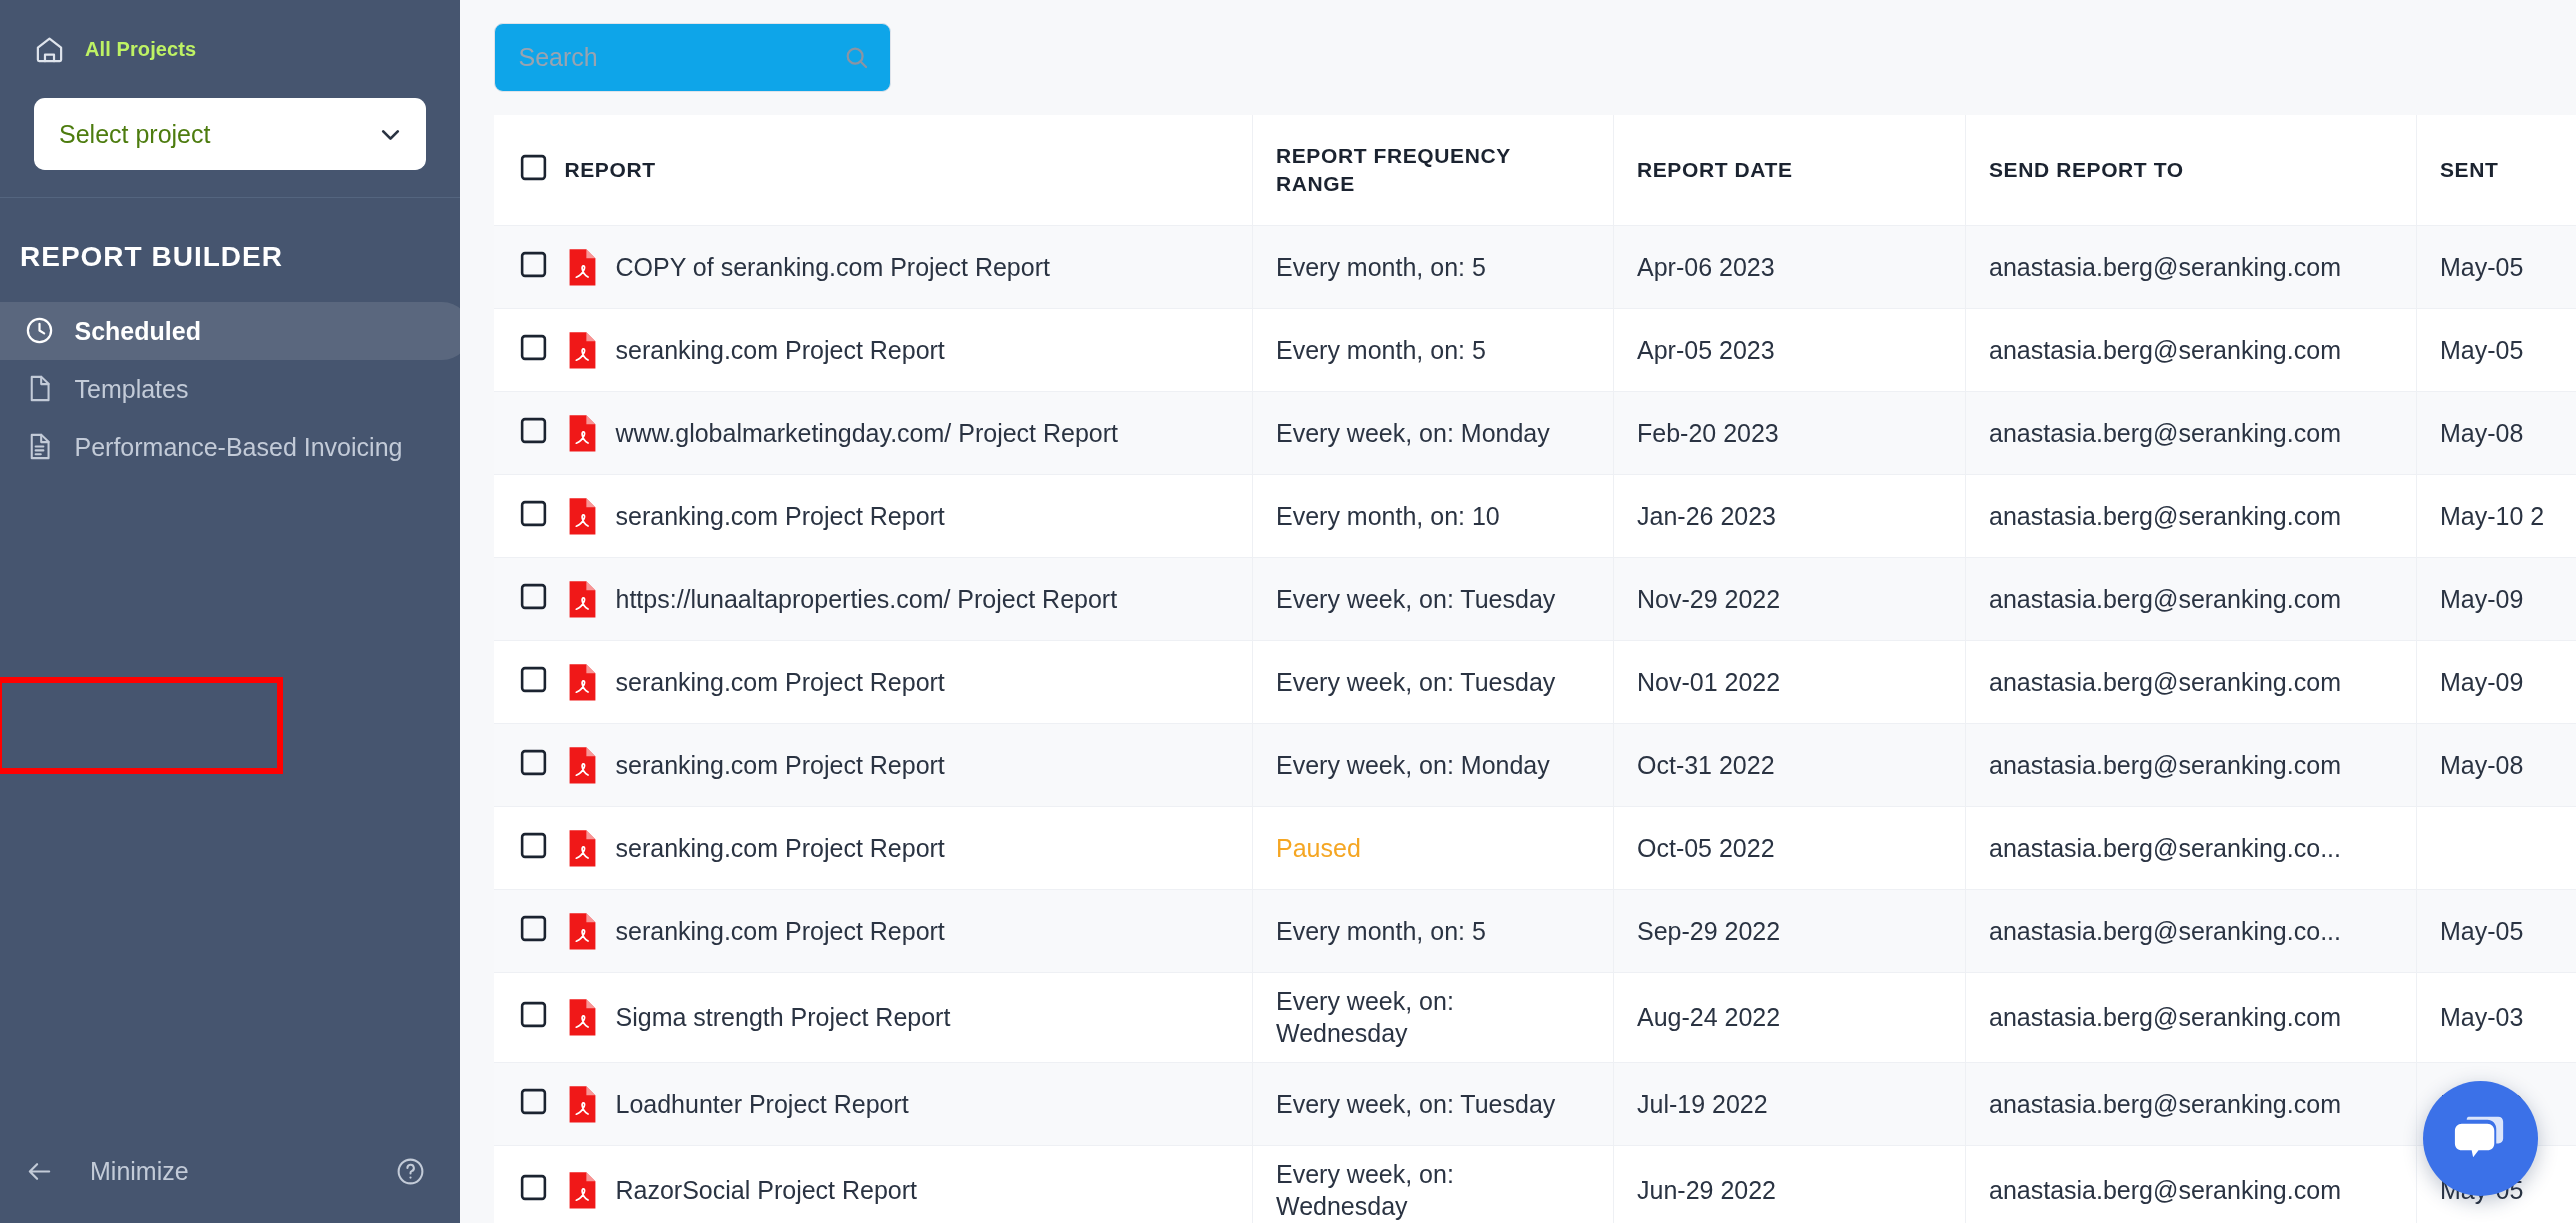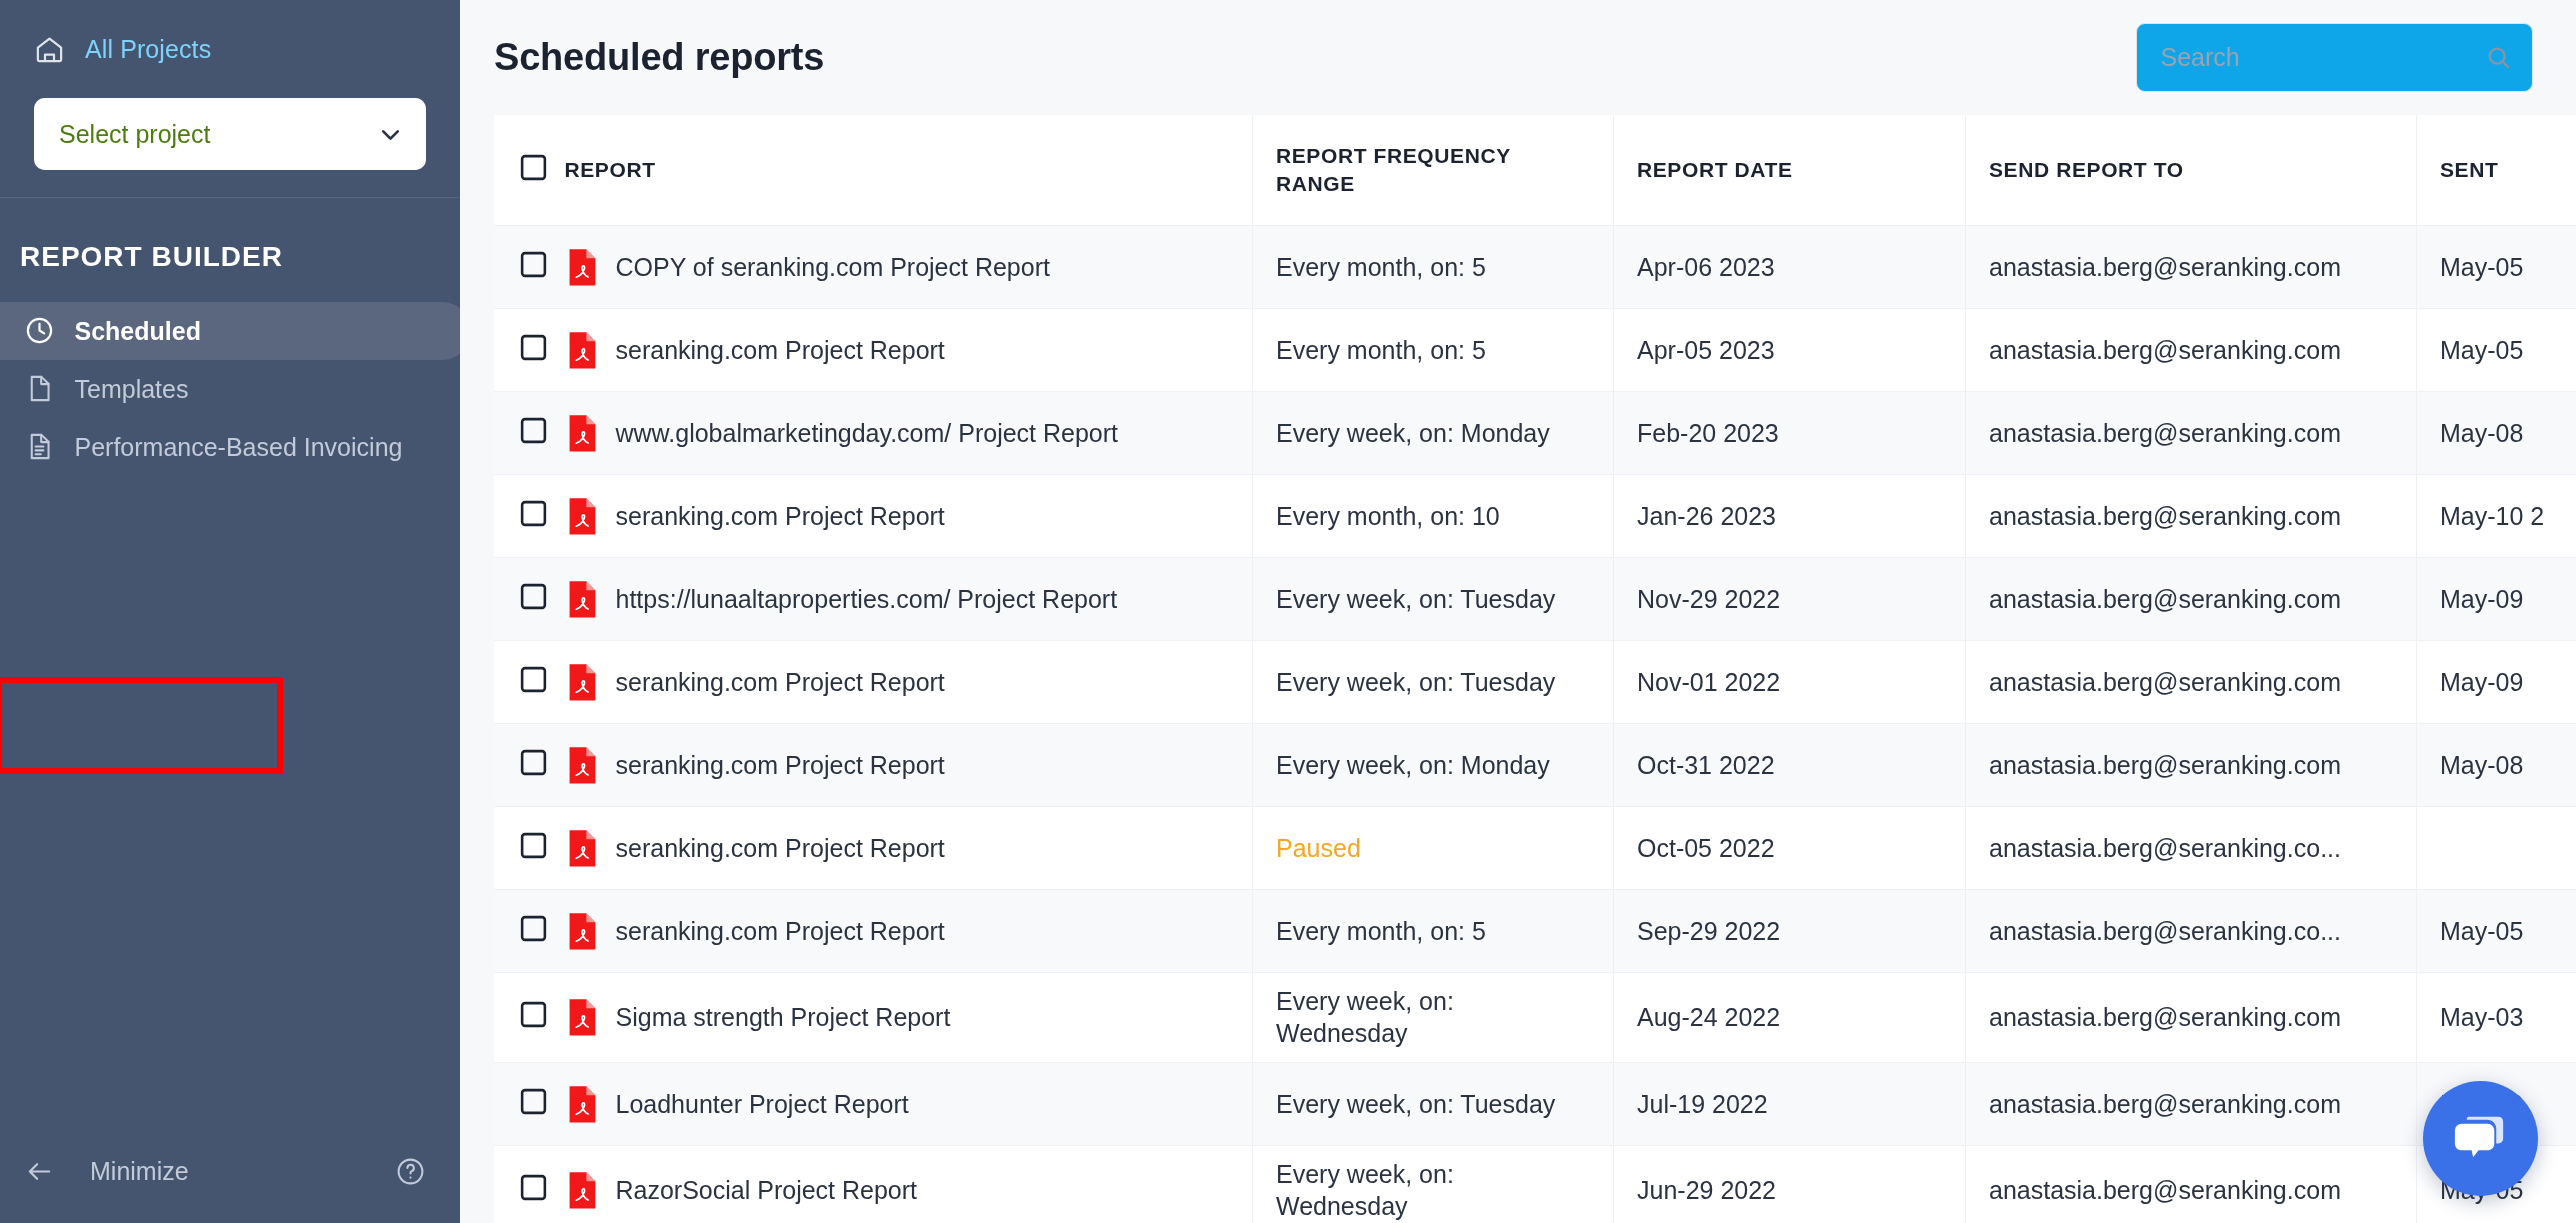--- a/index.html
+++ b/index.html
@@ -14,22 +14,22 @@
   
   .sidebar {
     width: 460px; min-width: 460px; height: 1223px;
     background: #46556f;
     position: relative;
     display: flex; flex-direction: column;
   }
   .sb-top { padding: 23.5px 34px 0 34px; }
   .all-projects {
     display: flex; align-items: center; gap: 20px;
-    height: 51px; color: #7dd3fc;
-    font-size: 25px; font-weight: 400; letter-spacing: 0.1px;
+    height: 51px; color: #bef264;
+    font-size: 20px; font-weight: 700; letter-spacing: 0.1px;
     cursor: pointer;
   }
   .all-projects .icon { width: 31px; height: 31px; display:block; flex: 0 0 31px; }
   .project-select {
     margin-top: 23.5px;
     height: 72px; background: #ffffff; border-radius: 10.8px;
     display: flex; align-items: center; justify-content: space-between;
     padding: 0 23.5px 0 25px; cursor: pointer;
   }
   .project-select .ps-label { color: #4d7c0f; font-size: 25px; }
@@ -248,21 +248,20 @@
           <path d="M9.6 9.3a2.5 2.5 0 1 1 3.3 2.4c-.6.25-.9.8-.9 1.5v.3"></path>
           <circle cx="12" cy="16.7" r=".85" fill="#c3cbd8" stroke="none"></circle>
         </svg>
       </span>
     </div>
   </aside>
 
   <section class="main">
 
     <div class="topbar">
-      <h1 class="page-title">Scheduled reports</h1>
       <div class="search-wrap">
         <input type="text" placeholder="Search" style="">
         <span class="search-icon">
           <svg viewBox="0 0 24 24" fill="none" stroke="#8b94a3" stroke-width="2" stroke-linecap="round" stroke-linejoin="round">
             <circle cx="10.8" cy="10.8" r="6.6"></circle>
             <path d="M15.6 15.6 20.5 20.5"></path>
           </svg>
         </span>
       </div>
     </div>

